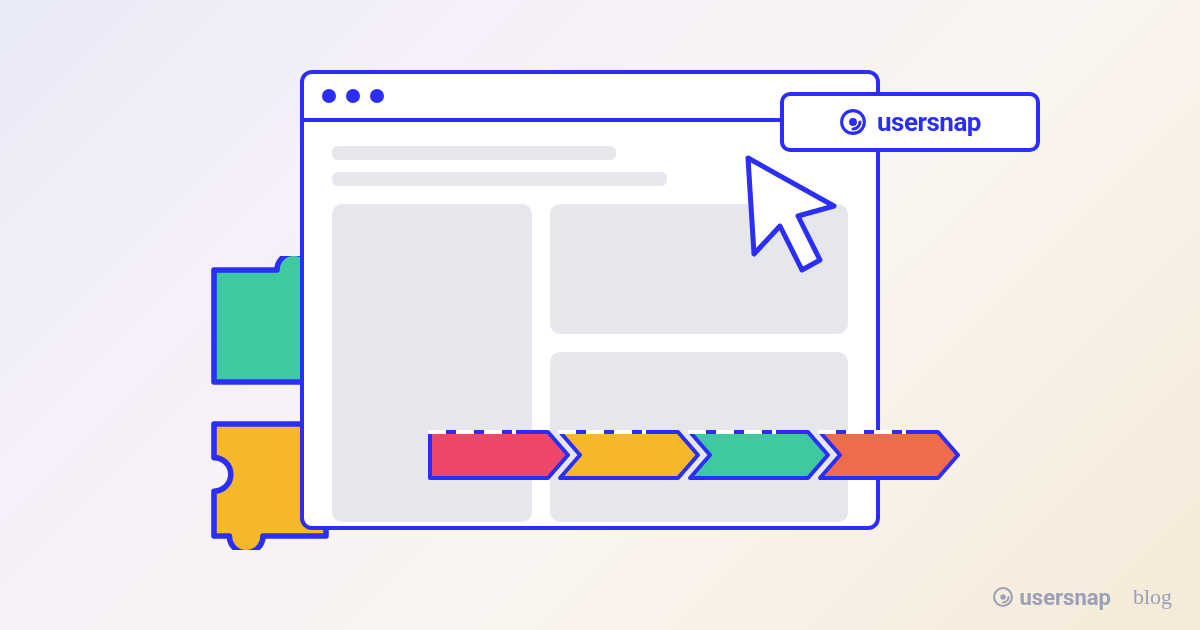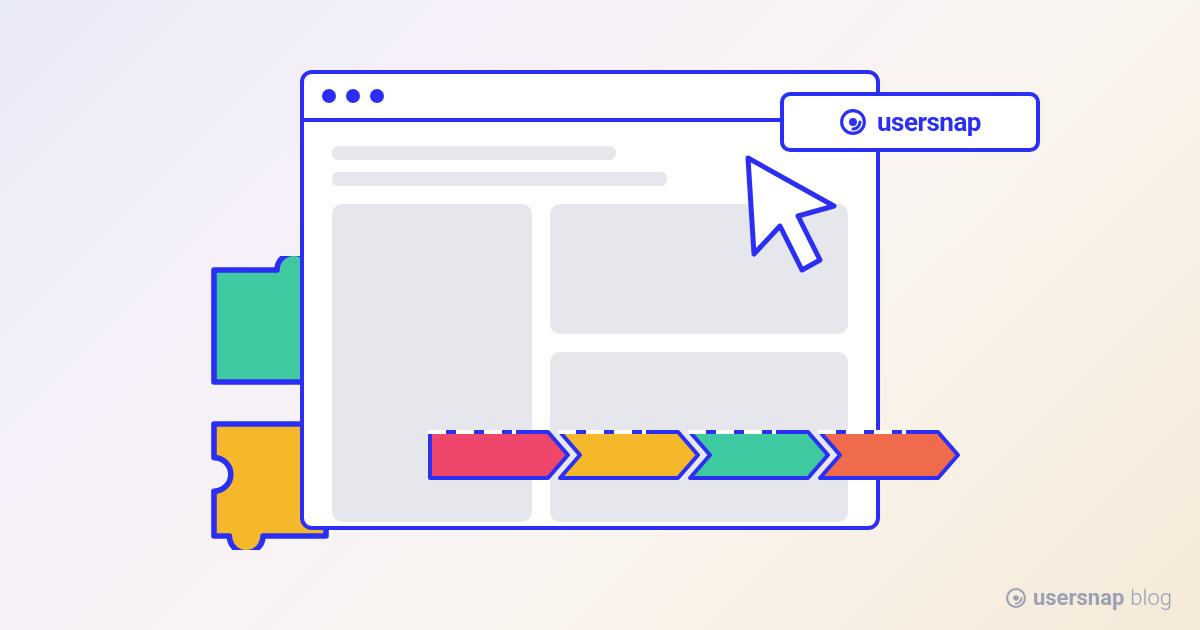--- a/index.html
+++ b/index.html
@@ -125,21 +125,21 @@
     right: 28px;
     bottom: 20px;
     display: flex;
     align-items: center;
     gap: 6px;
     color: #9aa0b5;
     font-size: 22px;
   }
   .watermark .wm-logo { width: 22px; height: 22px; }
   .watermark .brand { font-weight: 700; }
-  .watermark .sub { font-weight: 300; margin-left: 0; }
+  .watermark .sub { font-weight: 300; margin-left: 16px; font-family: Liberation Serif, serif; }
 </style>
 </head>
 <body>
 
 <div class="stage">
 
   <svg class="puzzle puzzle-green" width="140" height="140" viewBox="0 0 100 100">
     <path d="M10 10 H55 a12 12 0 1 1 24 0 H90 V55 a12 12 0 1 0 0 24 V90 H10 Z"></path>
   </svg>
   <svg class="puzzle puzzle-orange" width="140" height="140" viewBox="0 0 100 100">

